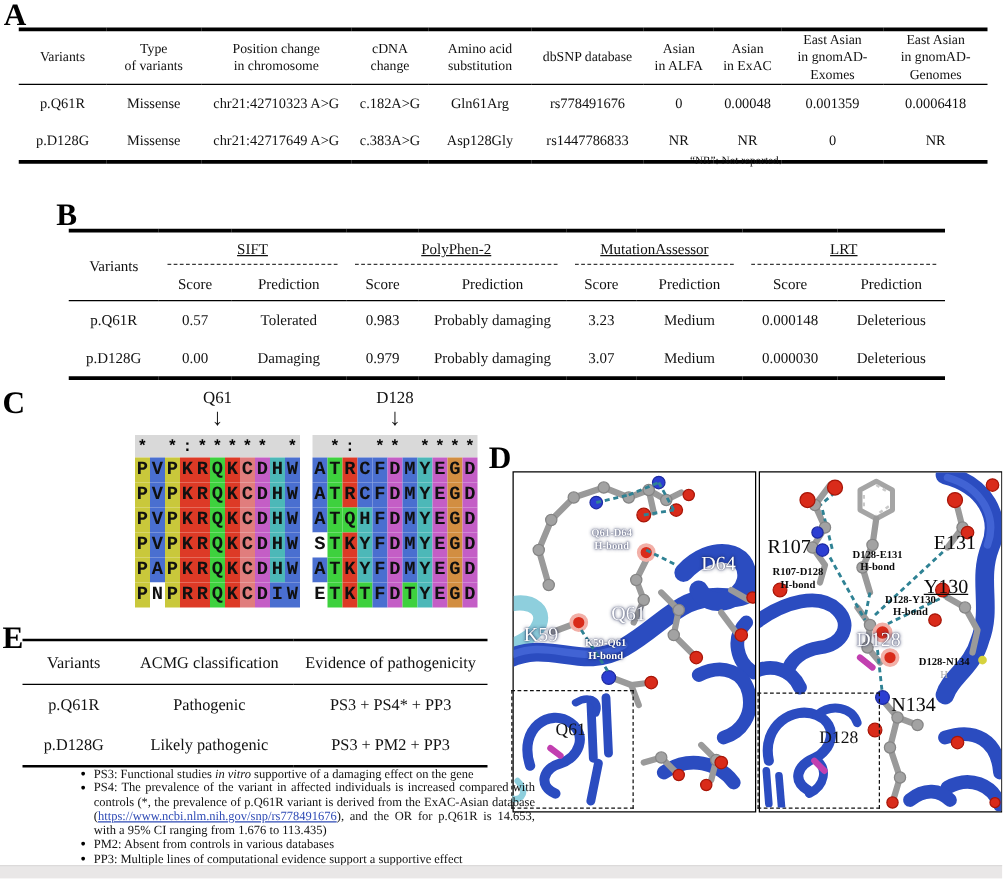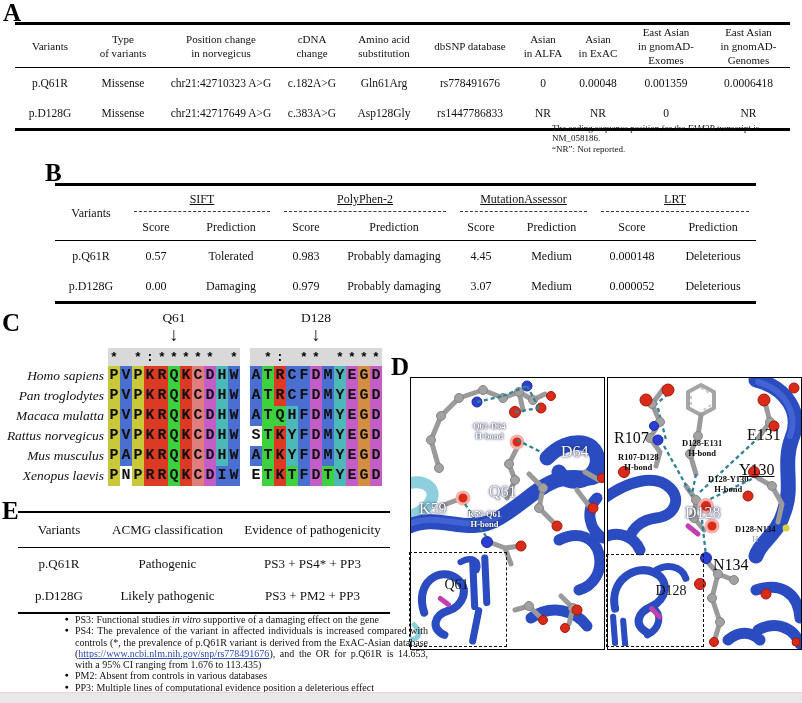--- a/index.html
+++ b/index.html
@@ -109,21 +109,21 @@
         <tr>
           <th>
             <div class="hline">Variants</div>
           </th>
           <th>
             <div class="hline">Type</div>
             <div class="hline">of variants</div>
           </th>
           <th>
             <div class="hline">Position change</div>
-            <div class="hline">in norvegicus</div>
+            <div class="hline">in chromosome</div>
           </th>
           <th>
             <div class="hline">cDNA</div>
             <div class="hline">change</div>
           </th>
           <th>
             <div class="hline">Amino acid</div>
             <div class="hline">substitution</div>
           </th>
           <th>
@@ -168,21 +168,20 @@
           <td>Asp128Gly</td>
           <td>rs1447786833</td>
           <td>NR</td>
           <td>NR</td>
           <td>0</td>
           <td>NR</td>
         </tr>
       </tbody>
   </table>
   <div id="fnA">
-      <div class="fn-line"><span>The coding sequence position for the </span><span class="ital">FAM3B</span><span> transcript is NM_058186.</span></div>
       <div class="fn-line"><span>“NR”: Not reported.</span></div>
     </div>
 
   <div class="panel-label" style="left:45px;top:160px">B</div>
   <table id="tableB">
     <colgroup>
         <col style="width: 72px;">
         <col style="width: 58px;">
         <col style="width: 92px;">
         <col style="width: 58px;">
@@ -223,48 +222,40 @@
           <th class="sub">Prediction</th>
         </tr>
       </thead>
       <tbody>
         <tr>
           <td>p.Q61R</td>
           <td>0.57</td>
           <td>Tolerated</td>
           <td>0.983</td>
           <td>Probably damaging</td>
-          <td>4.45</td>
+          <td>3.23</td>
           <td>Medium</td>
           <td>0.000148</td>
           <td>Deleterious</td>
         </tr>
         <tr>
           <td>p.D128G</td>
           <td>0.00</td>
           <td>Damaging</td>
           <td>0.979</td>
           <td>Probably damaging</td>
           <td>3.07</td>
           <td>Medium</td>
-          <td>0.000052</td>
+          <td>0.000030</td>
           <td>Deleterious</td>
         </tr>
       </tbody>
   </table>
 
   <div class="panel-label" style="left:2px;top:310px">C</div>
-  <div id="alnSpecies">
-      <div class="species-row">Homo sapiens</div>
-      <div class="species-row">Pan troglodytes</div>
-      <div class="species-row">Macaca mulatta</div>
-      <div class="species-row">Rattus norvegicus</div>
-      <div class="species-row">Mus musculus</div>
-      <div class="species-row">Xenopus laevis</div>
-    </div>
   <div id="alnBlocks">
       <div class="aln-block" style="left: 0px;">
         <div class="aln-star-row">
           <div class="aln-star">*</div>
           <div class="aln-star"></div>
           <div class="aln-star">*</div>
           <div class="aln-star">:</div>
           <div class="aln-star">*</div>
           <div class="aln-star">*</div>
           <div class="aln-star">*</div>
@@ -683,18 +674,18 @@
       <div class="bullet-item">
         <div class="bullet-dot">●</div>
         <div class="bullet-text"><span>PS4: The prevalence of the variant in affected individuals is increased compared with controls (*, the prevalence of p.Q61R variant is derived from the ExAC-Asian database (</span><a class="blink">https://www.ncbi.nlm.nih.gov/snp/rs778491676</a><span>), and the OR for p.Q61R is 14.653, with a 95% CI ranging from 1.676 to 113.435)</span></div>
       </div>
       <div class="bullet-item">
         <div class="bullet-dot">●</div>
         <div class="bullet-text"><span>PM2: Absent from controls in various databases</span></div>
       </div>
       <div class="bullet-item">
         <div class="bullet-dot">●</div>
-        <div class="bullet-text"><span>PP3: Multiple lines of computational evidence position a deleterious effect</span></div>
+        <div class="bullet-text"><span>PP3: Multiple lines of computational evidence support a supportive effect</span></div>
       </div>
     </div>
 
   <div class="bottom-strip"></div>
 </div>
 
 </body></html>

